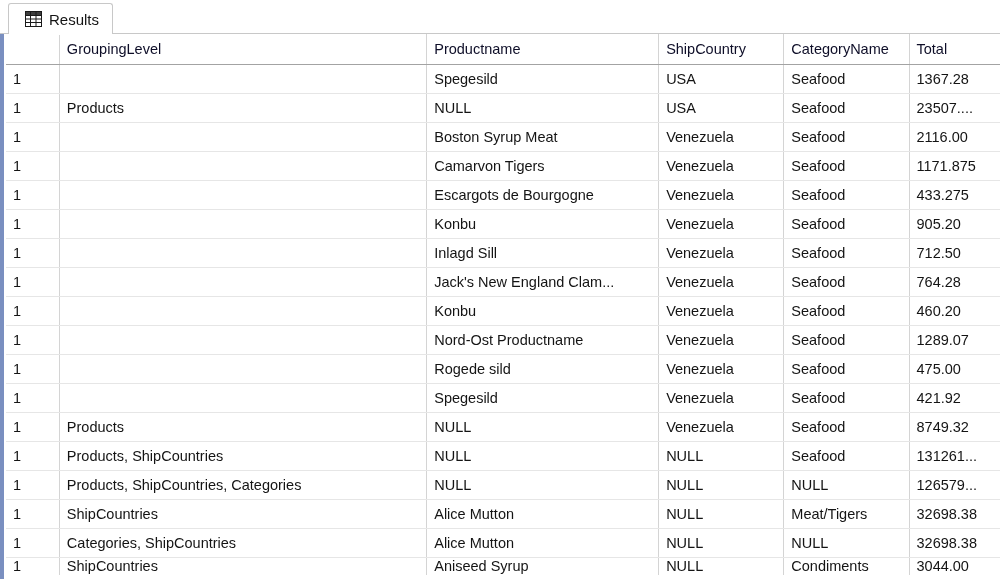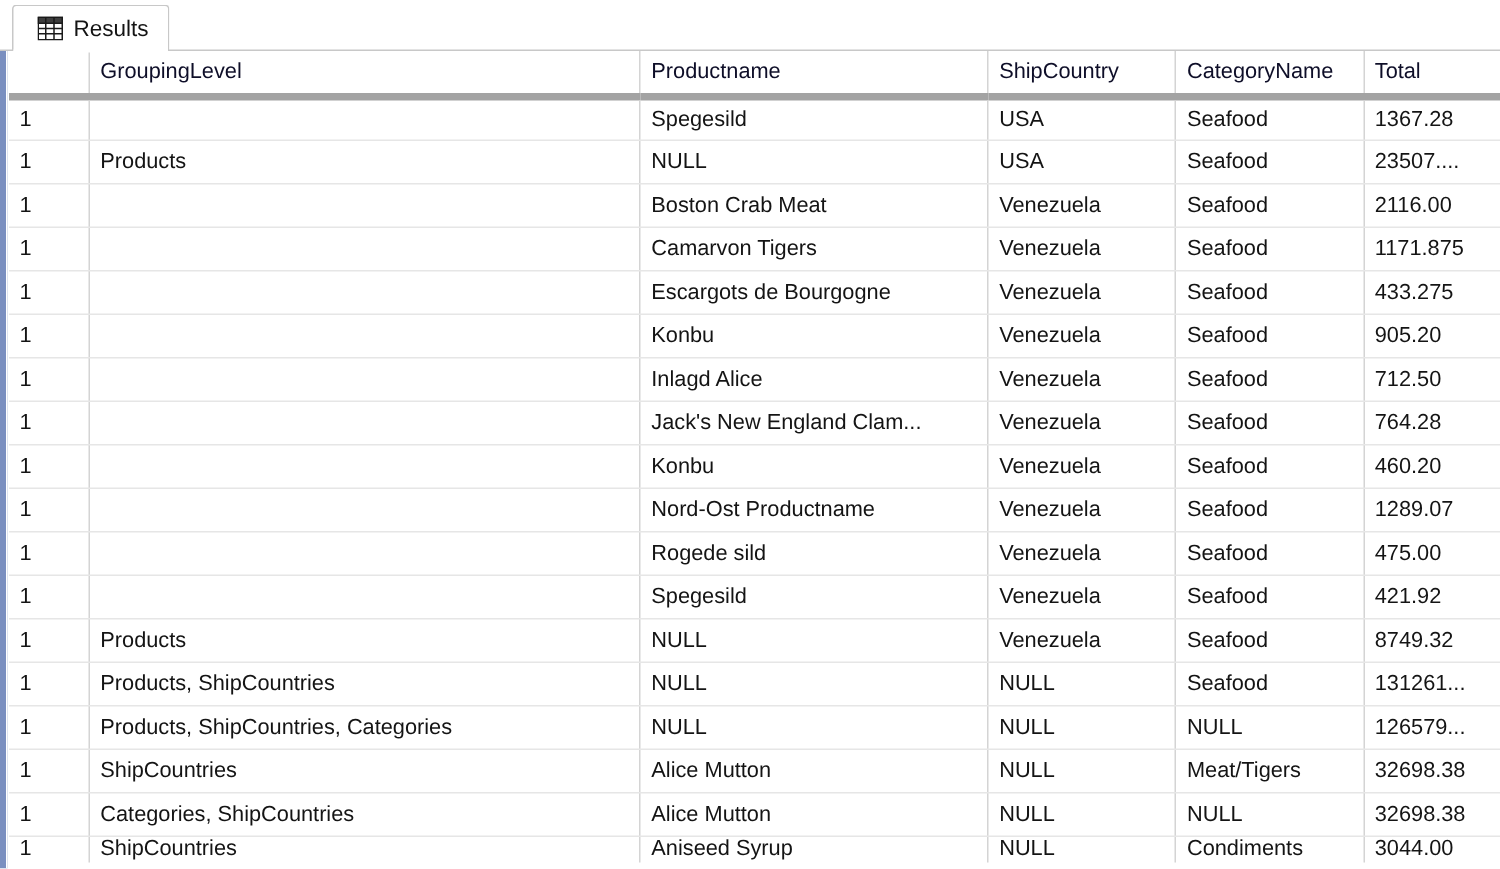--- a/index.html
+++ b/index.html
@@ -105,21 +105,21 @@
     font-weight: normal;
     text-align: left;
     vertical-align: middle;
     white-space: nowrap;
     overflow: hidden;
     background: #ffffff;
     color: #141414;
   }
   table.grid thead th {
     background: #ffffff;
-    border-bottom: 5px solid #a3a3a3;
+    border-bottom: 1px solid #a3a3a3;
     color: #0e0e28;
     height: 30px;
   }
   col.c-rownum { width: 52px; }
   col.c-group  { width: 358px; }
   col.c-prod   { width: 226px; }
   col.c-ship   { width: 122px; }
   col.c-cat    { width: 122px; }
   col.c-total  { width: 94px; }
 
@@ -194,21 +194,21 @@
           <td class="rownum">1</td>
           <td>Products</td>
           <td class="null-cell">NULL</td>
           <td>USA</td>
           <td>Seafood</td>
           <td>23507....</td>
         </tr>
         <tr>
           <td class="rownum">1</td>
           <td></td>
-          <td>Boston Crab Meat</td>
+          <td>Boston Syrup Meat</td>
           <td>Venezuela</td>
           <td>Seafood</td>
           <td>2116.00</td>
         </tr>
         <tr>
           <td class="rownum">1</td>
           <td></td>
           <td>Camarvon Tigers</td>
           <td>Venezuela</td>
           <td>Seafood</td>
@@ -226,21 +226,21 @@
           <td class="rownum">1</td>
           <td></td>
           <td>Konbu</td>
           <td>Venezuela</td>
           <td>Seafood</td>
           <td>905.20</td>
         </tr>
         <tr>
           <td class="rownum">1</td>
           <td></td>
-          <td>Inlagd Alice</td>
+          <td>Inlagd Sill</td>
           <td>Venezuela</td>
           <td>Seafood</td>
           <td>712.50</td>
         </tr>
         <tr>
           <td class="rownum">1</td>
           <td></td>
           <td>Jack's New England Clam...</td>
           <td>Venezuela</td>
           <td>Seafood</td>

